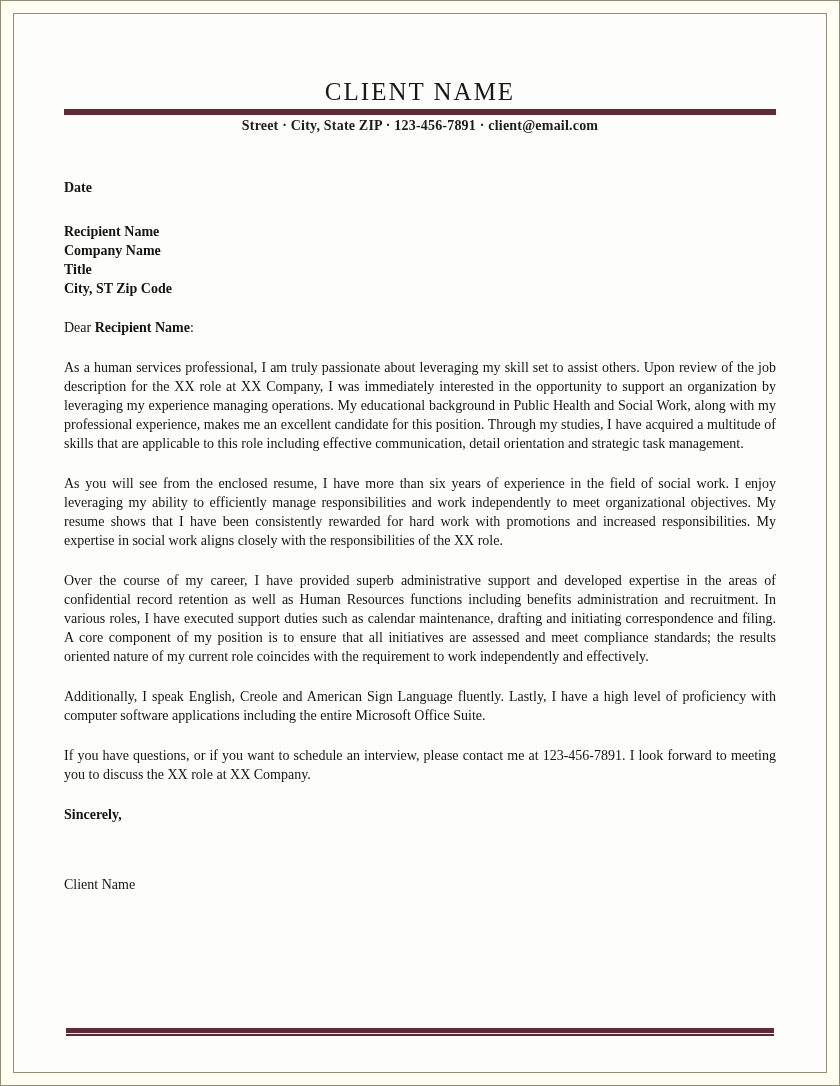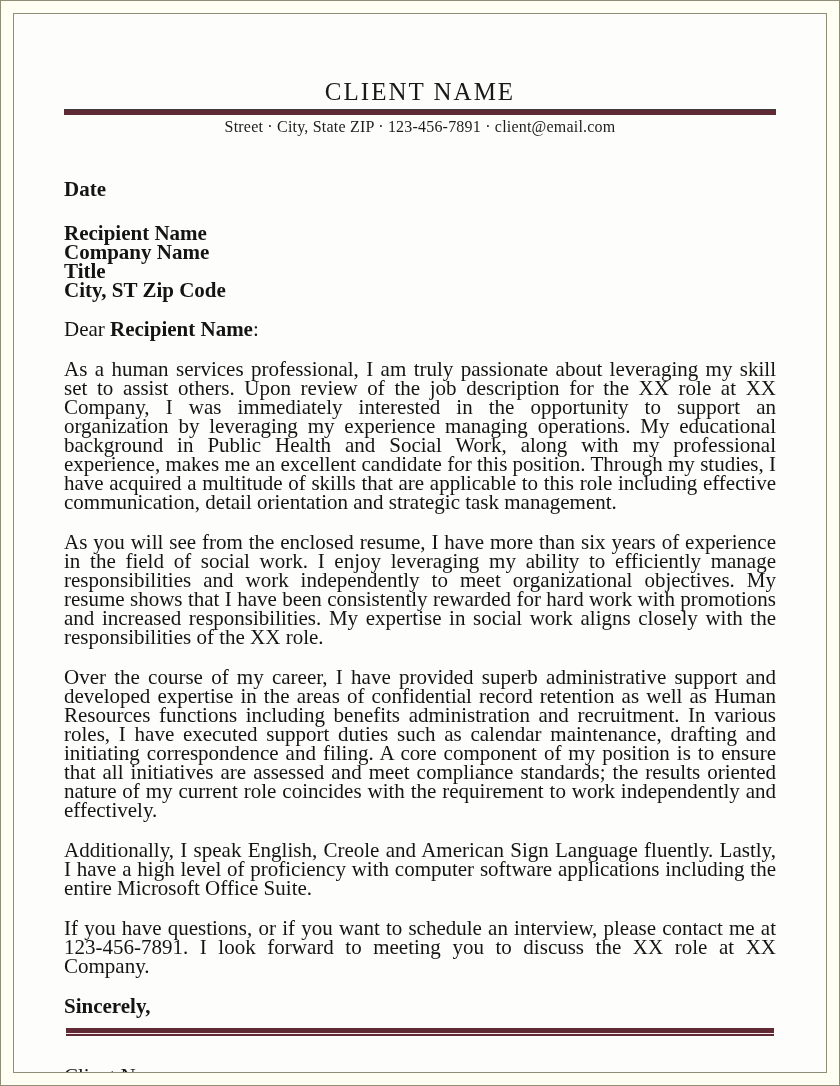--- a/index.html
+++ b/index.html
@@ -44,29 +44,29 @@
   }
   .header-rule {
     margin-top: 3px;
     height: 5px;
     background: var(--maroon, #5f2a33);
     border-top: 1px solid #3c3c3c;
   }
   .contact-line {
     margin-top: 3px;
     text-align: center;
-    font-size: 16px;
-    font-weight: normal;
+    font-size: 14px;
+    font-weight: bold;
     color: #1c1c1c;
     letter-spacing: 0.2px;
   }
 
   
   .letter {
-    font-size: 21px;
+    font-size: 14px;
     line-height: 19px;
     color: #141414;
   }
   .date-line {
     margin-top: 44px;
     font-weight: bold;
   }
   .recipient-block {
     margin-top: 25px;
     font-weight: bold;

